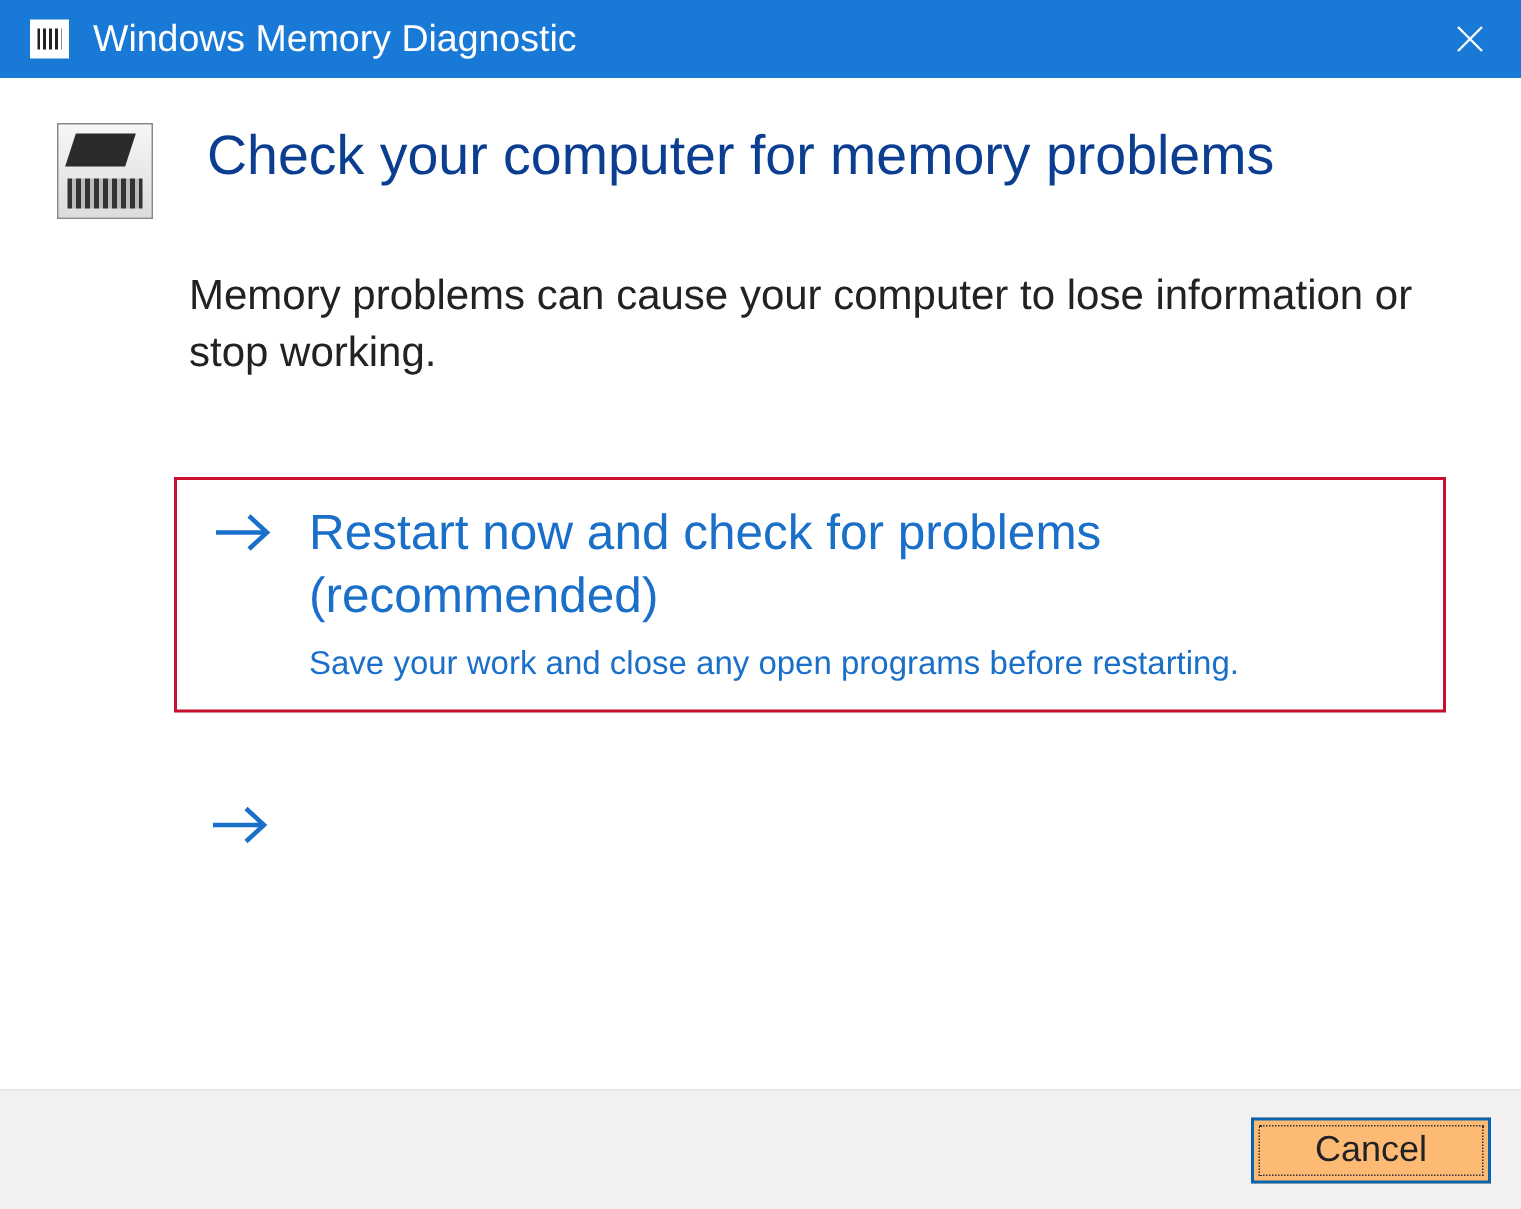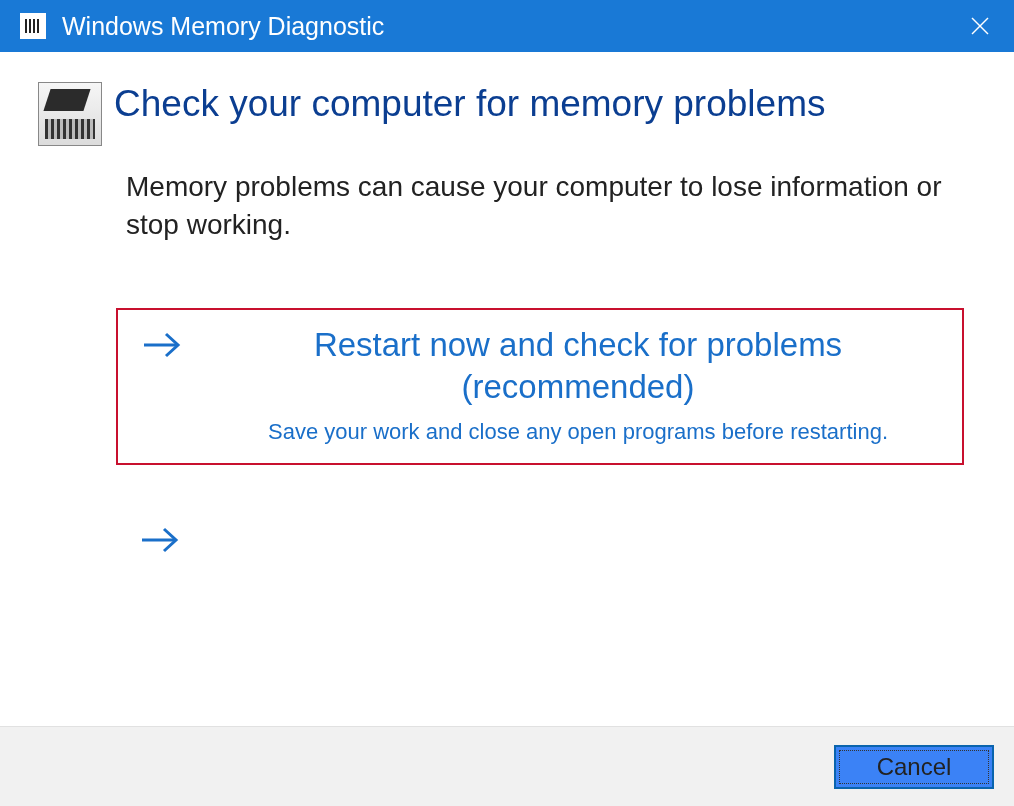--- a/index.html
+++ b/index.html
@@ -50,21 +50,21 @@
       color: #fff;
       cursor: pointer;
     }
     .close-btn svg { stroke: #fff; stroke-width: 1.5; }
     .content {
       padding: 30px 40px 20px 38px;
     }
     .header-row {
       display: flex;
       align-items: flex-start;
-      gap: 12px;
+      gap: 36px;
     }
     .mem-icon {
       width: 64px;
       height: 64px;
       border: 1px solid #888;
       background: linear-gradient(#f6f6f6, #dcdcdc);
       position: relative;
       overflow: hidden;
       flex-shrink: 0;
     }
@@ -84,40 +84,39 @@
     }
     .main-heading {
       color: #0b3e91;
       font-size: 37px;
       font-weight: 400;
       line-height: 1.2;
     }
     .sub-text {
       color: #222;
       font-size: 28px;
-      margin-top: 22px;
+      margin-top: 32px;
       margin-left: 88px;
       line-height: 1.35;
     }
     .options {
       margin-top: 64px;
       margin-left: 78px;
       margin-right: 10px;
     }
     .option {
       display: flex;
       align-items: flex-start;
       gap: 22px;
       padding: 14px 12px 16px 22px;
       margin-bottom: 40px;
       cursor: pointer;
     }
     .option.highlighted {
       border: 2px solid #c8102e;
-      text-align: center;
     }
     .arrow-icon {
       flex-shrink: 0;
       margin-top: 6px;
     }
     .arrow-icon svg { stroke: #1a6fc9; stroke-width: 3; fill: none; }
     .option-body { flex: 1; }
     .option-title {
       color: #1a6fc9;
       font-size: 33px;
@@ -142,21 +141,21 @@
       align-items: center;
       justify-content: flex-end;
       padding-right: 20px;
     }
     .cancel-btn {
       min-width: 160px;
       height: 44px;
       border: 2px solid #0a64ad;
       outline: 1px dotted #333;
       outline-offset: -6px;
-      background: #3b82f6;
+      background: #fdba74;
       font-size: 24px;
       color: #222;
       cursor: pointer;
       font-family: inherit;
     }
   </style>
 </head>
 <body>
 
 <div class="titlebar">

